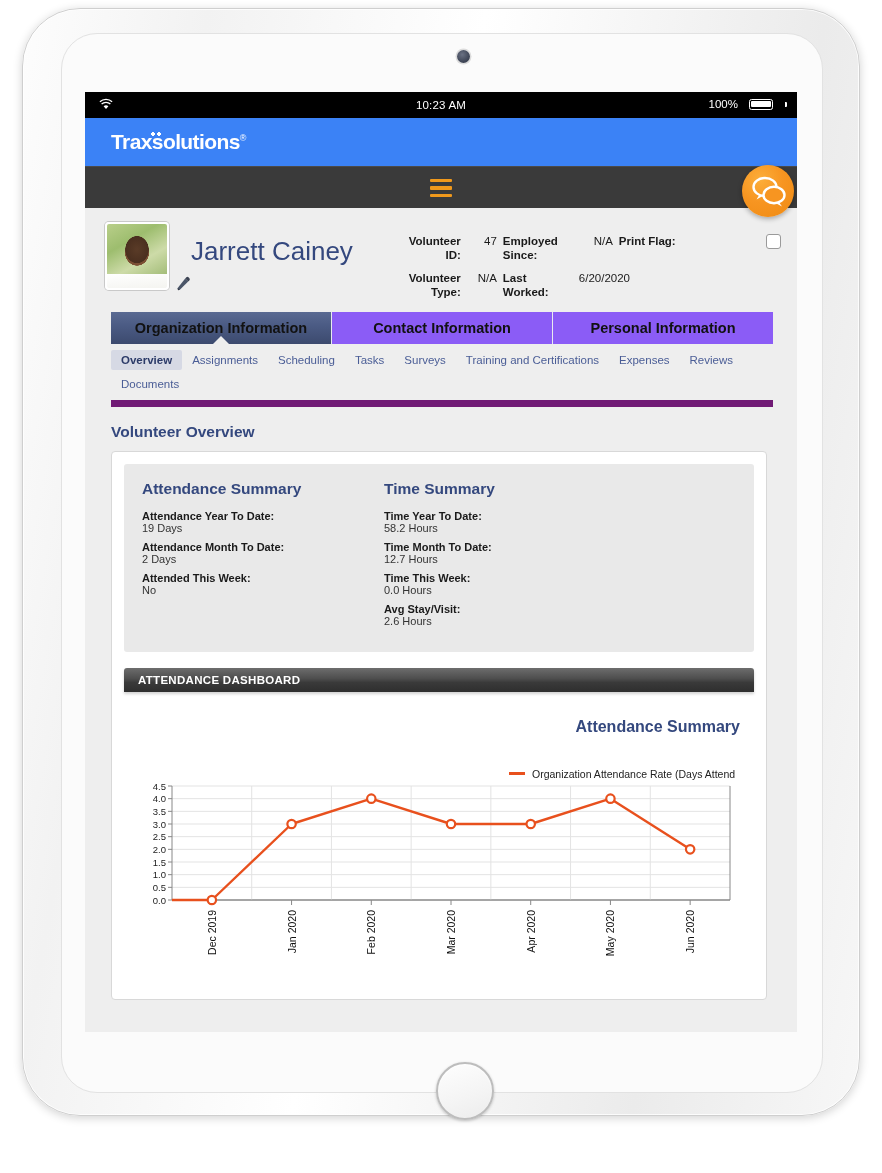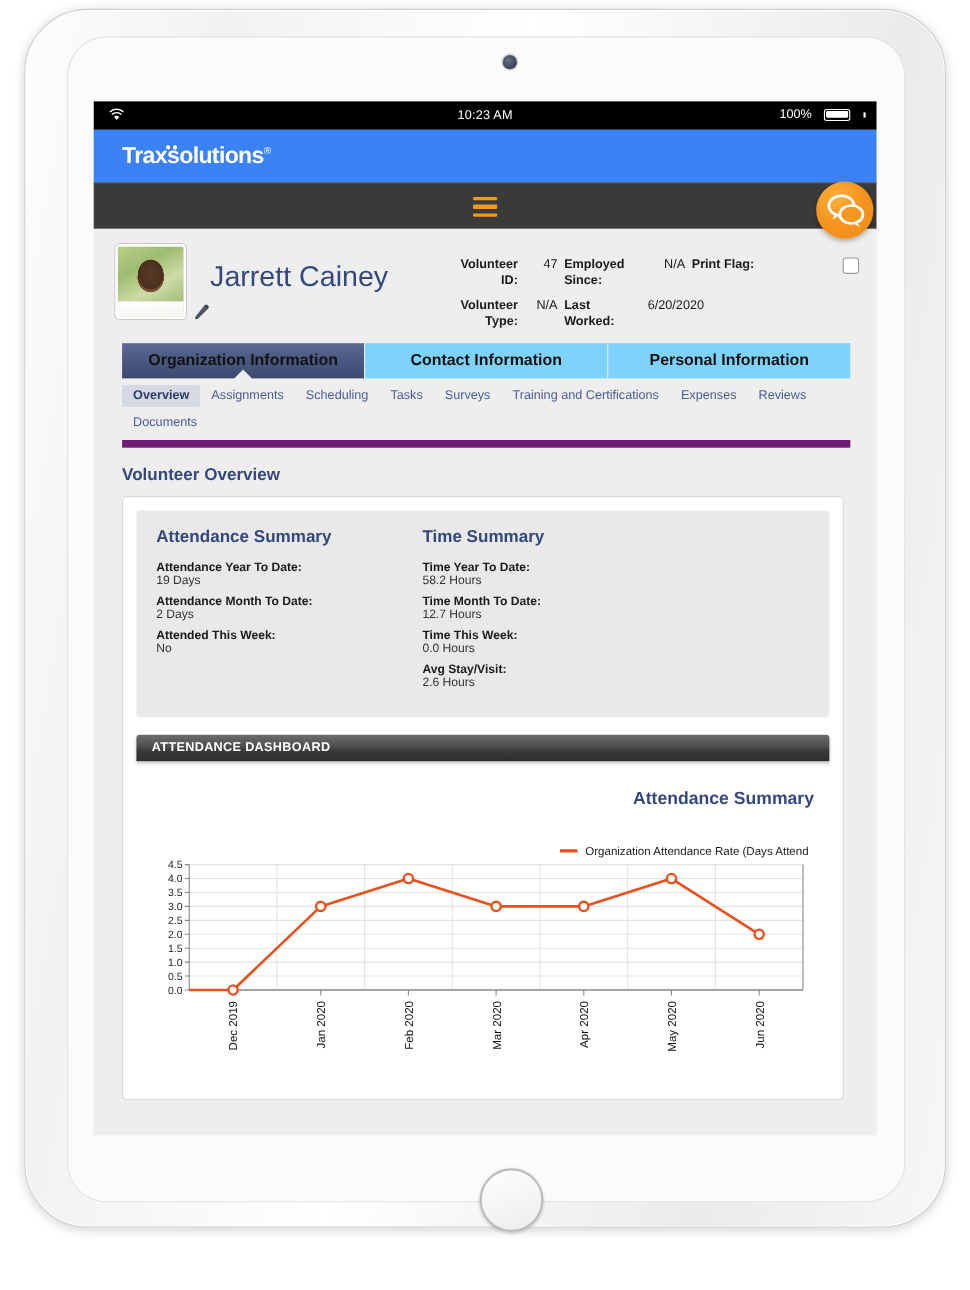--- a/index.html
+++ b/index.html
@@ -127,21 +127,21 @@
       radial-gradient(ellipse 17px 19px at 50% 44%, #8a5a3c 0%, #7a4e33 70%, transparent 72%),
       linear-gradient(175deg, #ffffff 0%, #f4f4f0 100%) bottom/100% 22% no-repeat,
       linear-gradient(150deg,#b9cf8a 0%,#9dbd6e 30%,#cddba8 58%,#8fae62 100%);
     background-blend-mode: normal;
     overflow: hidden;
   }
   .pencil-icon { position: absolute; left: 70px; top: 54px; width: 16px; height: 16px; }
 
   .profile-name {
     font-size: 26px; color: #34487e; font-weight: normal;
-    margin: 14px 16px 0 18px; white-space: nowrap;
+    margin: 14px 6px 0 18px; white-space: nowrap;
     font-family: "Liberation Sans", sans-serif;
   }
   .profile-fields {
     margin-left: 36px; margin-top: 12px; flex: 1;
     display: grid;
     grid-template-columns: 66px 30px 64px 40px auto 22px;
     column-gap: 6px; row-gap: 8px;
     font-size: 11.5px; color: #1a1a1a;
   }
   .pf-label { font-weight: bold; text-align: right; line-height: 1.25; }
@@ -151,21 +151,21 @@
   .pf-checkbox {
     width: 15px; height: 15px; border: 1px solid #9a9a9a; border-radius: 3px;
     background: #ffffff; justify-self: end;
   }
 
   
   .tabs-main { display: flex; margin: 6px 24px 0 26px; height: 32px; }
   .tab-main {
     flex: 1; display: flex; align-items: center; justify-content: center;
     font-size: 14.5px; font-weight: bold; color: #111111; position: relative;
-    background: #7dd3fc;
+    background: #8b5cf6;
     border-right: 1px solid #e9eaef;
   }
   .tab-main:last-child { border-right: none; }
   .tab-main.active {
     background: linear-gradient(180deg,#5a6a92 0%,#4b5b84 42%,#3c4a6e 100%);
     color: #121212;
   }
   .tab-main.active::after {
     content: ""; position: absolute; left: 50%; bottom: -1px; transform: translateX(-50%);
     width: 0; height: 0;

